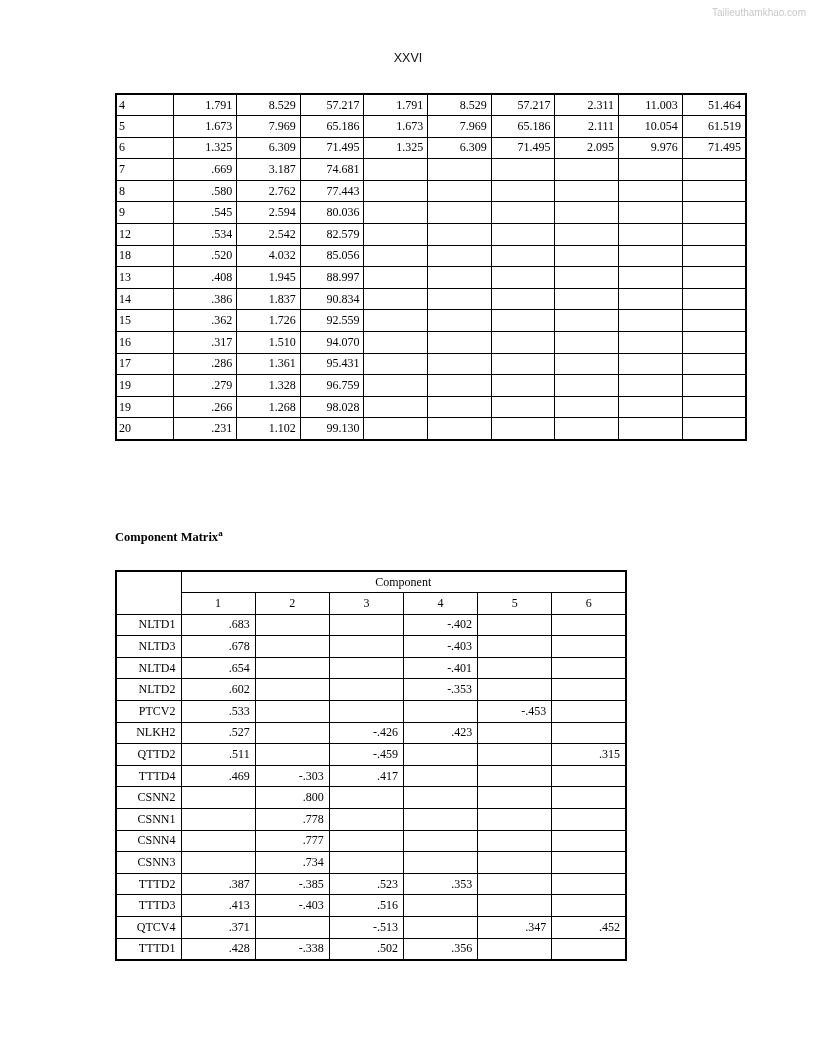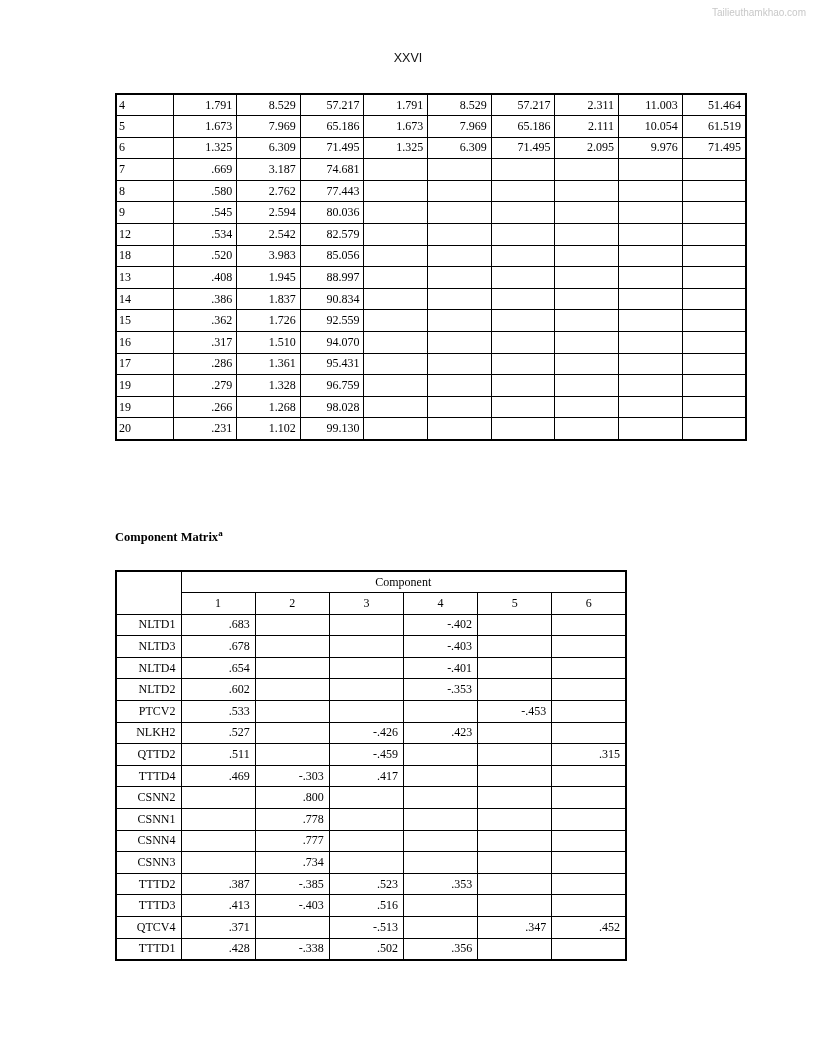--- a/index.html
+++ b/index.html
@@ -180,21 +180,21 @@
           <td class="num"></td>
           <td class="num"></td>
           <td class="num"></td>
           <td class="num"></td>
           <td class="num"></td>
           <td class="num"></td>
         </tr>
         <tr>
           <td class="lbl">18</td>
           <td class="num">.520</td>
-          <td class="num">3.983</td>
+          <td class="num">4.032</td>
           <td class="num">85.056</td>
           <td class="num"></td>
           <td class="num"></td>
           <td class="num"></td>
           <td class="num"></td>
           <td class="num"></td>
           <td class="num"></td>
         </tr>
         <tr>
           <td class="lbl">13</td>

